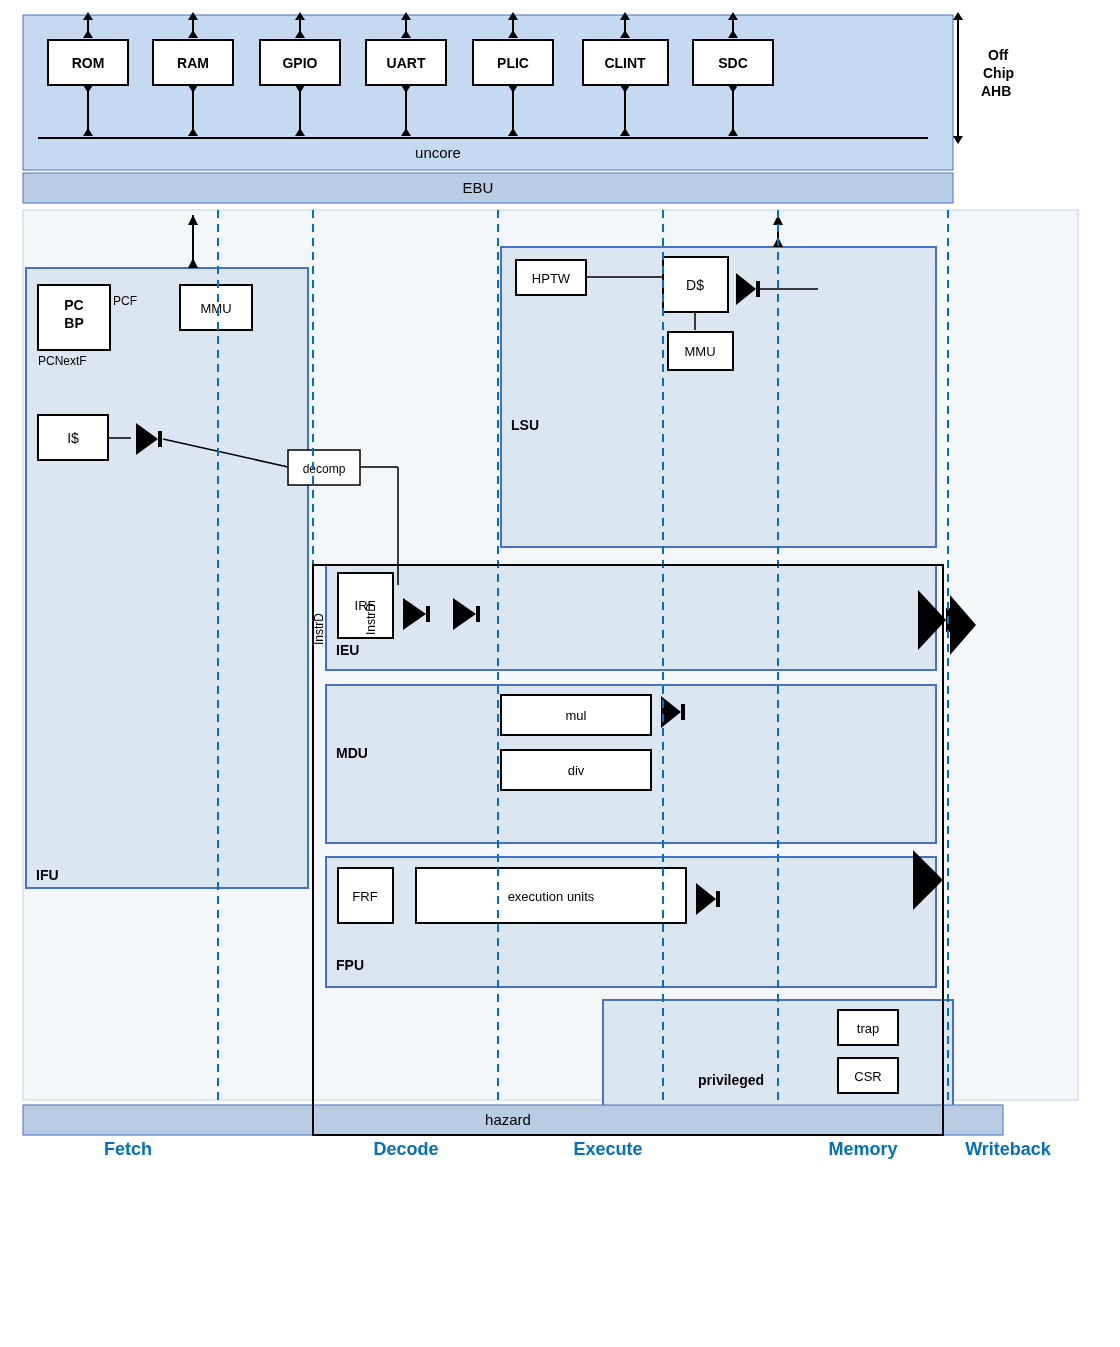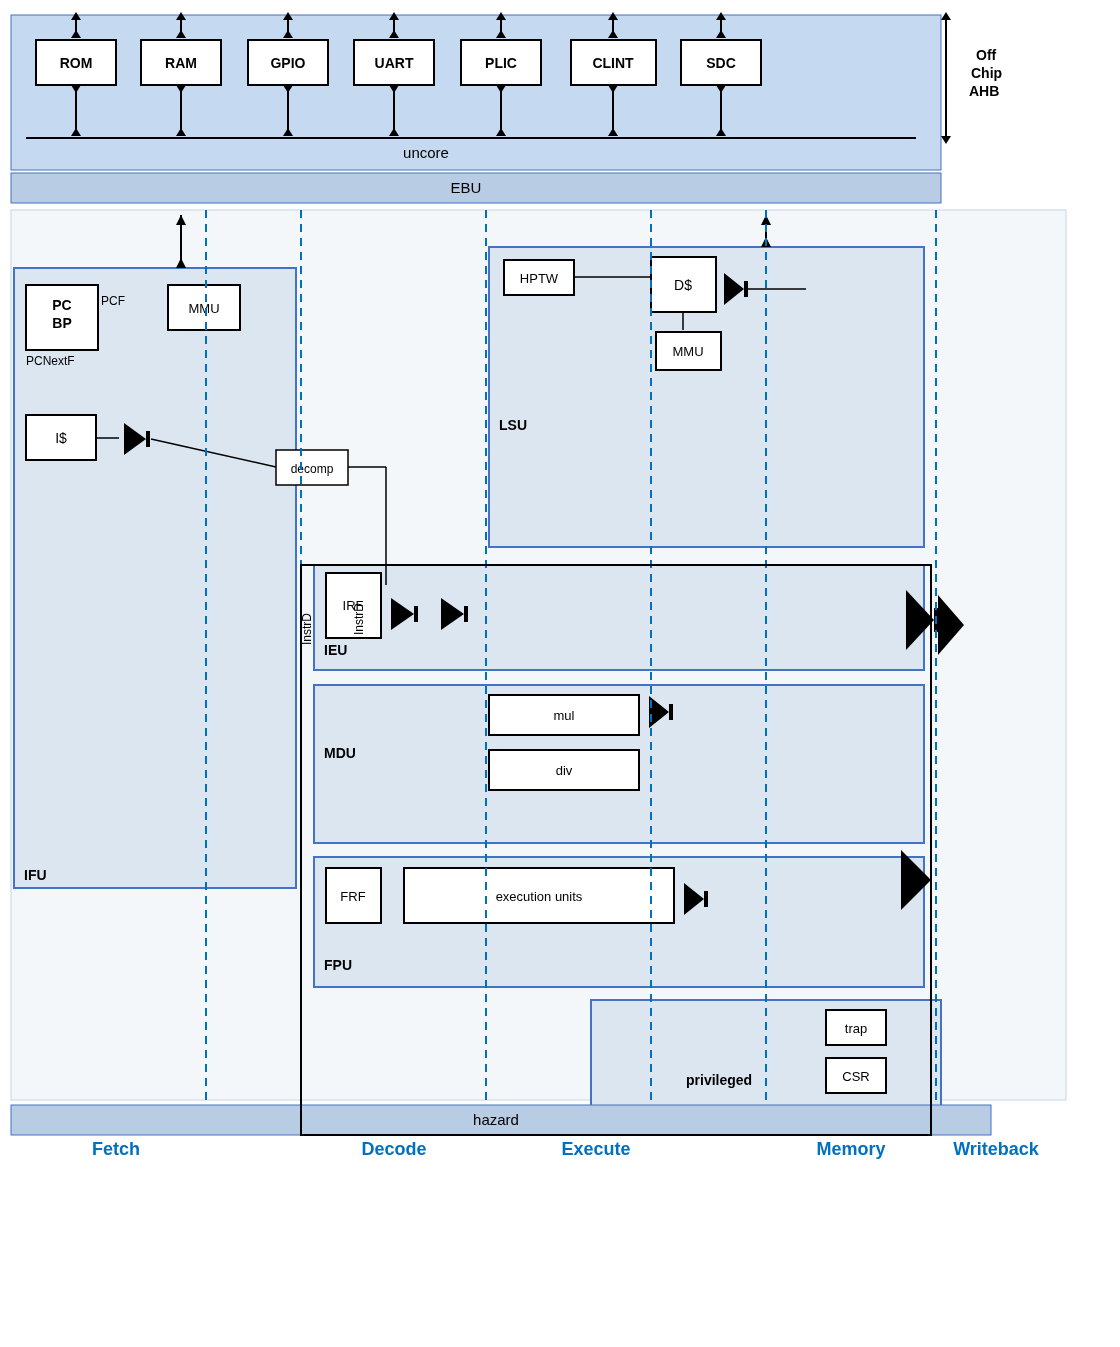--- a/index.html
+++ b/index.html
@@ -9,21 +9,21 @@
       background: white;
       font-family: Arial, sans-serif;
       font-size: 14px;
       position: relative;
       overflow: hidden;
     }
 
     .diagram-container {
       position: absolute;
       top: 10px;
-      left: 6px;
+      left: 18px;
       width: 1095px;
       height: 1320px;
     }
 
     
     .svg-overlay {
       position: absolute;
       top: 0;
       left: 0;
       width: 100%;

